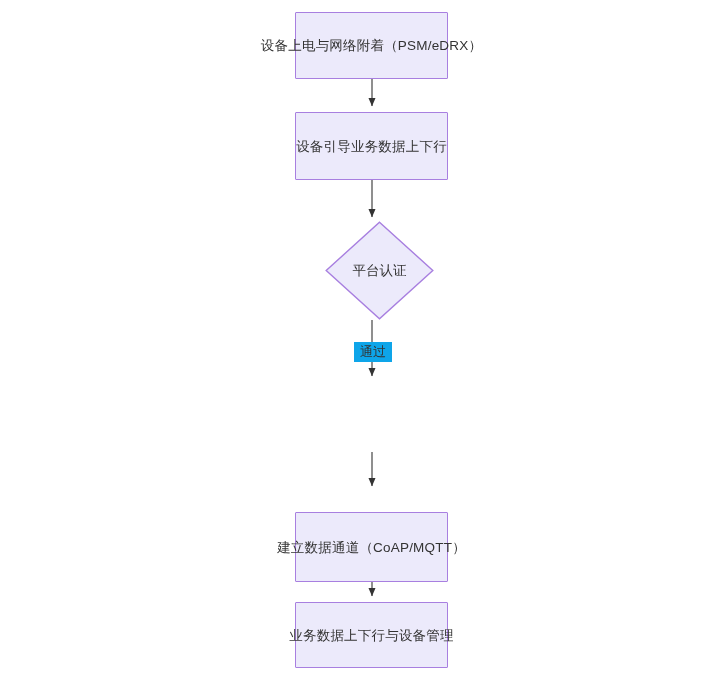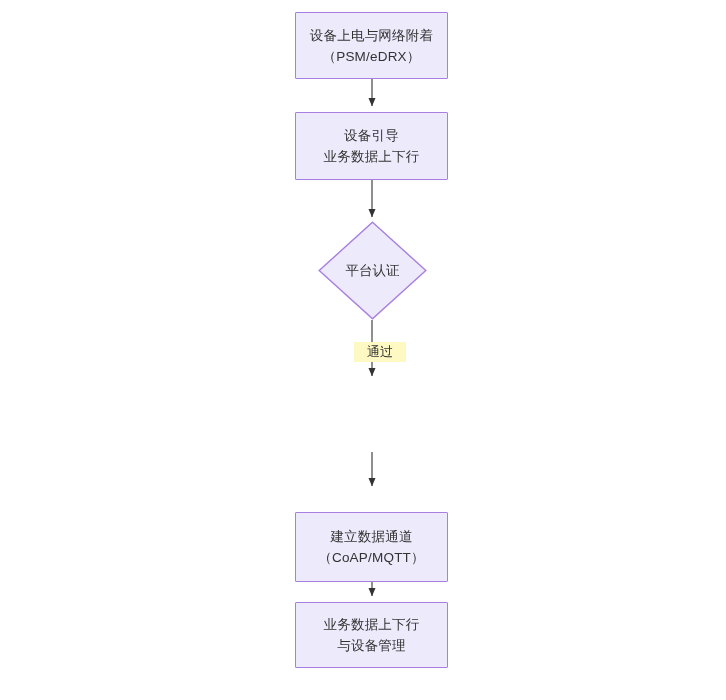--- a/index.html
+++ b/index.html
@@ -24,21 +24,21 @@
     position: absolute;
     left: 0; top: 0;
     width: 726px;
     height: 700px;
     pointer-events: none;
   }
   .node {
     position: absolute;
     box-sizing: border-box;
     display: flex;
-    flex-direction: column;
+    flex-direction: row;
     align-items: center;
     justify-content: center;
     text-align: center;
     color: #333333;
     font-size: 13.5px;
     line-height: 21px;
     letter-spacing: 0.2px;
   }
   .node.process {
     background: #ECEAFB;
@@ -61,25 +61,25 @@
     position: relative;
     color: #333333;
     font-size: 13.5px;
     line-height: 21px;
     text-align: center;
     white-space: nowrap;
   }
 
   .edge-label {
     position: absolute;
-    background: #fef9c3;
+    background: #0ea5e9;
     color: #333333;
     font-size: 13px;
     line-height: 18px;
-    padding: 1px 8px;
+    padding: 1px 1px;
     white-space: nowrap;
     text-align: center;
   }
 </style>
 </head>
 <body>
 
 <div id="flowchart-canvas">
 
   <svg class="edges" viewBox="0 0 726 700" width="726" height="700" xmlns="http://www.w3.org/2000/svg">
@@ -103,21 +103,21 @@
   <div class="node process" style="left:295px; top:12px; width:153px; height:67px;">
     <span class="node-line">设备上电与网络附着</span>
     <span class="node-line">（PSM/eDRX）</span>
   </div>
 
   <div class="node process" style="left:295px; top:112px; width:153px; height:68px;font-family:Liberation Serif, serif;">
     <span class="node-line">设备引导</span>
     <span class="node-line">业务数据上下行</span>
   </div>
 
-  <div class="decision-wrap" style="left:318px; top:221px; width:109px; height:99px;">
+  <div class="decision-wrap" style="left:325px; top:221px; width:109px; height:99px;">
     <svg class="diamond" width="109" height="99" viewBox="0 0 109 99" xmlns="http://www.w3.org/2000/svg">
       <polygon points="54.5,1.2 107.8,49.5 54.5,97.8 1.2,49.5" fill="#ECEAFB" stroke="#A87FE0" stroke-width="1.4"></polygon>
     </svg>
     <span class="decision-label">平台认证</span>
   </div>
 
   <div class="edge-label" style="left:354px; top:342px; width:36px;">通过</div>
 
 
   <div class="node process" style="left:295px; top:492px; width:153px; height:70px;margin-top:20px;">

